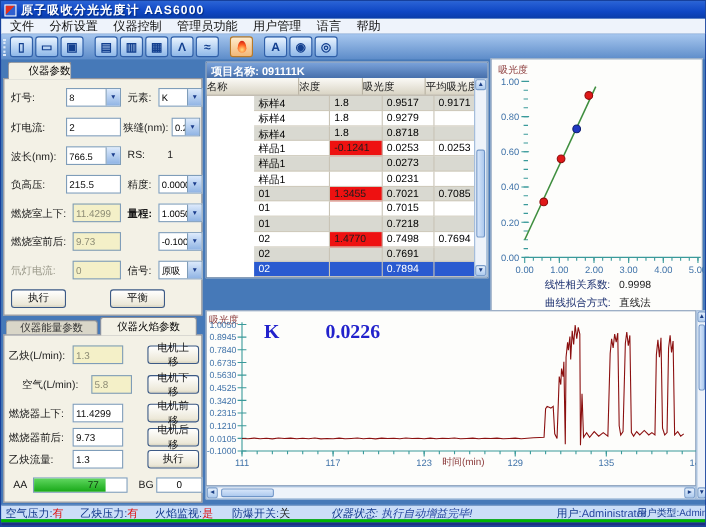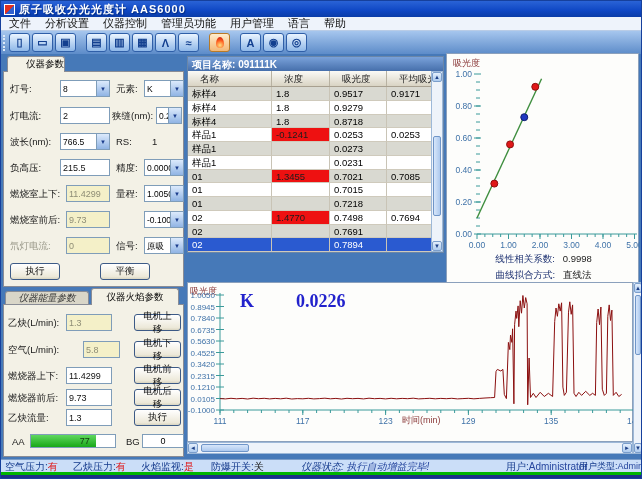--- a/index.html
+++ b/index.html
@@ -26,21 +26,21 @@
   .tb-btn{width:21px;height:19px;margin-right:2px;border:1px solid #2f5fa8;border-radius:3px;
     background:linear-gradient(180deg,#eaf4ff 0%,#8fb8e8 100%);
     display:flex;align-items:center;justify-content:center;color:#123f8f;font-size:11px;font-weight:bold;}
   .tb-btn.warm{background:linear-gradient(180deg,#ffeccc 0%,#f2b878 100%);border-color:#b87a28;}
   .tb-btn.gap{margin-left:8px;}
   .flame{width:8px;height:11px;background:radial-gradient(circle at 50% 75%,#ffe080 0%,#ff6020 50%,#c01010 100%);
     border-radius:50% 50% 50% 50%/62% 62% 38% 38%;}
   
   .tab{position:absolute;height:16px;background:#f3f1e6;border:1px solid #898c95;border-bottom:none;
     border-radius:3px 3px 0 0;font-size:9.5px;display:flex;align-items:center;justify-content:center;z-index:3;}
-  .tab.inactive{background:#d9d6c8;height:14px;margin-top:2px;z-index:1;color:#333;font-style:italic;}
+  .tab.inactive{background:#d9d6c8;height:14px;margin-top:2px;z-index:1;color:#333;}
   .panel{position:absolute;background:#f3f1e6;border:1px solid #898c95;z-index:2;}
   
   .frow{position:absolute;left:0;width:100%;height:18px;}
   .flabel{position:absolute;font-size:9.5px;color:#1a1a1a;top:3px;white-space:nowrap;}
   .flabel.dim{color:#9a998a;}
   .tinput{position:absolute;top:0;height:17px;border:1px solid #7f9db9;background:#fff;font-size:9px;
     font-family:"Liberation Sans",sans-serif;padding:0 2px;color:#111;}
   .tinput:disabled{background:#f4f0c8;color:#8e8d76;}
   .combo{position:absolute;top:0;height:17px;border:1px solid #7f9db9;background:#fff;display:flex;}
   .combo-val{flex:1;font-size:8.5px;padding:3px 1px 0 2px;overflow:hidden;white-space:nowrap;}
@@ -49,22 +49,22 @@
   .xp-btn{position:absolute;height:17px;border:1px solid #3c5a86;border-radius:3px;
     background:linear-gradient(180deg,#ffffff 0%,#ece8d8 85%,#d8d4c0 100%);
     font-size:9.5px;display:flex;align-items:center;justify-content:center;color:#111;}
   
   .table-panel{position:absolute;left:186px;top:55px;width:257px;height:197px;background:#fff;border:1px solid #6a86a8;}
   .proj-header{position:absolute;left:0;top:0;width:255px;height:14px;
     background:linear-gradient(180deg,#7aa2da 0%,#466fab 100%);color:#fff;font-size:10px;font-weight:bold;
     padding:1px 0 0 4px;}
   .thead{position:absolute;left:0;top:14px;width:243px;height:16px;display:flex;
     background:linear-gradient(180deg,#fbfaf6 0%,#d9d4c4 100%);border-bottom:1px solid #a8a090;}
-  .thcell{font-size:9.5px;color:#222;padding:2px 0 0 12px;border-right:1px solid #b8b2a2;overflow:hidden;white-space:nowrap;}
-  .tbody{position:absolute;left:0;top:30px;width:243px;height:165px;overflow:hidden;}
+  .thcell{font-size:9.5px;color:#222;padding:2px 0 0 0;border-right:1px solid #b8b2a2;overflow:hidden;white-space:nowrap;}
+  .tbody{position:absolute;left:0;top:30px;width:243px;height:165px;overflow:hidden;padding-left:43px;}
   .trow{display:flex;height:13.75px;background:#fff;}
   .trow.alt{background:#d9d9d1;}
   .trow.sel{background:#2a5ad0;color:#fff;}
   .tcell{font-size:9.5px;padding:1px 0 0 4px;border-right:1px solid #c9c4b6;border-bottom:1px solid #cfcabc;
     overflow:hidden;white-space:nowrap;}
   .tcell.alarm{background:#ee1111;color:#1d1d1d;}
   .c-name{width:84px;}.c-conc{width:58px;}.c-abs{width:57px;}.c-avg{width:44px;border-right:none;}
   
   .vscroll{position:absolute;width:12px;background:#eef3fa;border:1px solid #9db8d8;}
   .hscroll{position:absolute;height:12px;background:#eef3fa;border:1px solid #9db8d8;}
@@ -195,21 +195,21 @@
       <input class="tinput" style="left: 56px; width: 50px;" value="215.5">
       <span class="flabel" style="left:112px;">精度:</span>
       <div class="combo" style="left:140px;width:40px;">
         <span class="combo-val">0.0000</span>
         <span class="combo-btn">▼</span>
       </div>
     </div>
     <div class="frow" style="top:113px;">
       <span class="flabel" style="left:6px;">燃烧室上下:</span>
       <input class="tinput" style="left: 62px; width: 44px;" disabled="" value="11.4299">
-      <span class="flabel" style="left:112px;">量程:</span>
+      <span class="flabel" style="left:112px;font-weight:bold;">量程:</span>
       <div class="combo" style="left:140px;width:40px;">
         <span class="combo-val">1.0050</span>
         <span class="combo-btn">▼</span>
       </div>
     </div>
     <div class="frow" style="top:139px;">
       <span class="flabel" style="left:6px;">燃烧室前后:</span>
       <input class="tinput" style="left: 62px; width: 44px;" disabled="" value="9.73">
       <div class="combo" style="left:140px;width:40px;">
         <span class="combo-val">-0.1000</span>
@@ -238,21 +238,21 @@
     <span>仪器火焰参数</span>
   </div>
 
   <div class="panel" style="left:2px;top:303px;width:181px;height:153px;">
     <div class="frow" style="top:9px;">
       <span class="flabel" style="left:4px;">乙炔(L/min):</span>
       <input class="tinput" style="left: 62px; width: 46px;" disabled="" value="1.3">
       <button class="xp-btn" style="left:130px;width:47px;">电机上移</button>
     </div>
     <div class="frow" style="top:36px;">
-      <span class="flabel" style="left:4px;text-align:right;">空气(L/min):</span>
+      <span class="flabel" style="left:16px;text-align:right;">空气(L/min):</span>
       <input class="tinput" style="left: 62px; width: 37px; margin-left: 17px;" disabled="" value="5.8">
       <button class="xp-btn" style="left:130px;width:47px;">电机下移</button>
     </div>
     <div class="frow" style="top:62px;">
       <span class="flabel" style="left:4px;">燃烧器上下:</span>
       <input class="tinput" style="left: 62px; width: 46px;" value="11.4299">
       <button class="xp-btn" style="left:130px;width:47px;">电机前移</button>
     </div>
     <div class="frow" style="top:84px;">
       <span class="flabel" style="left:4px;">燃烧器前后:</span>

